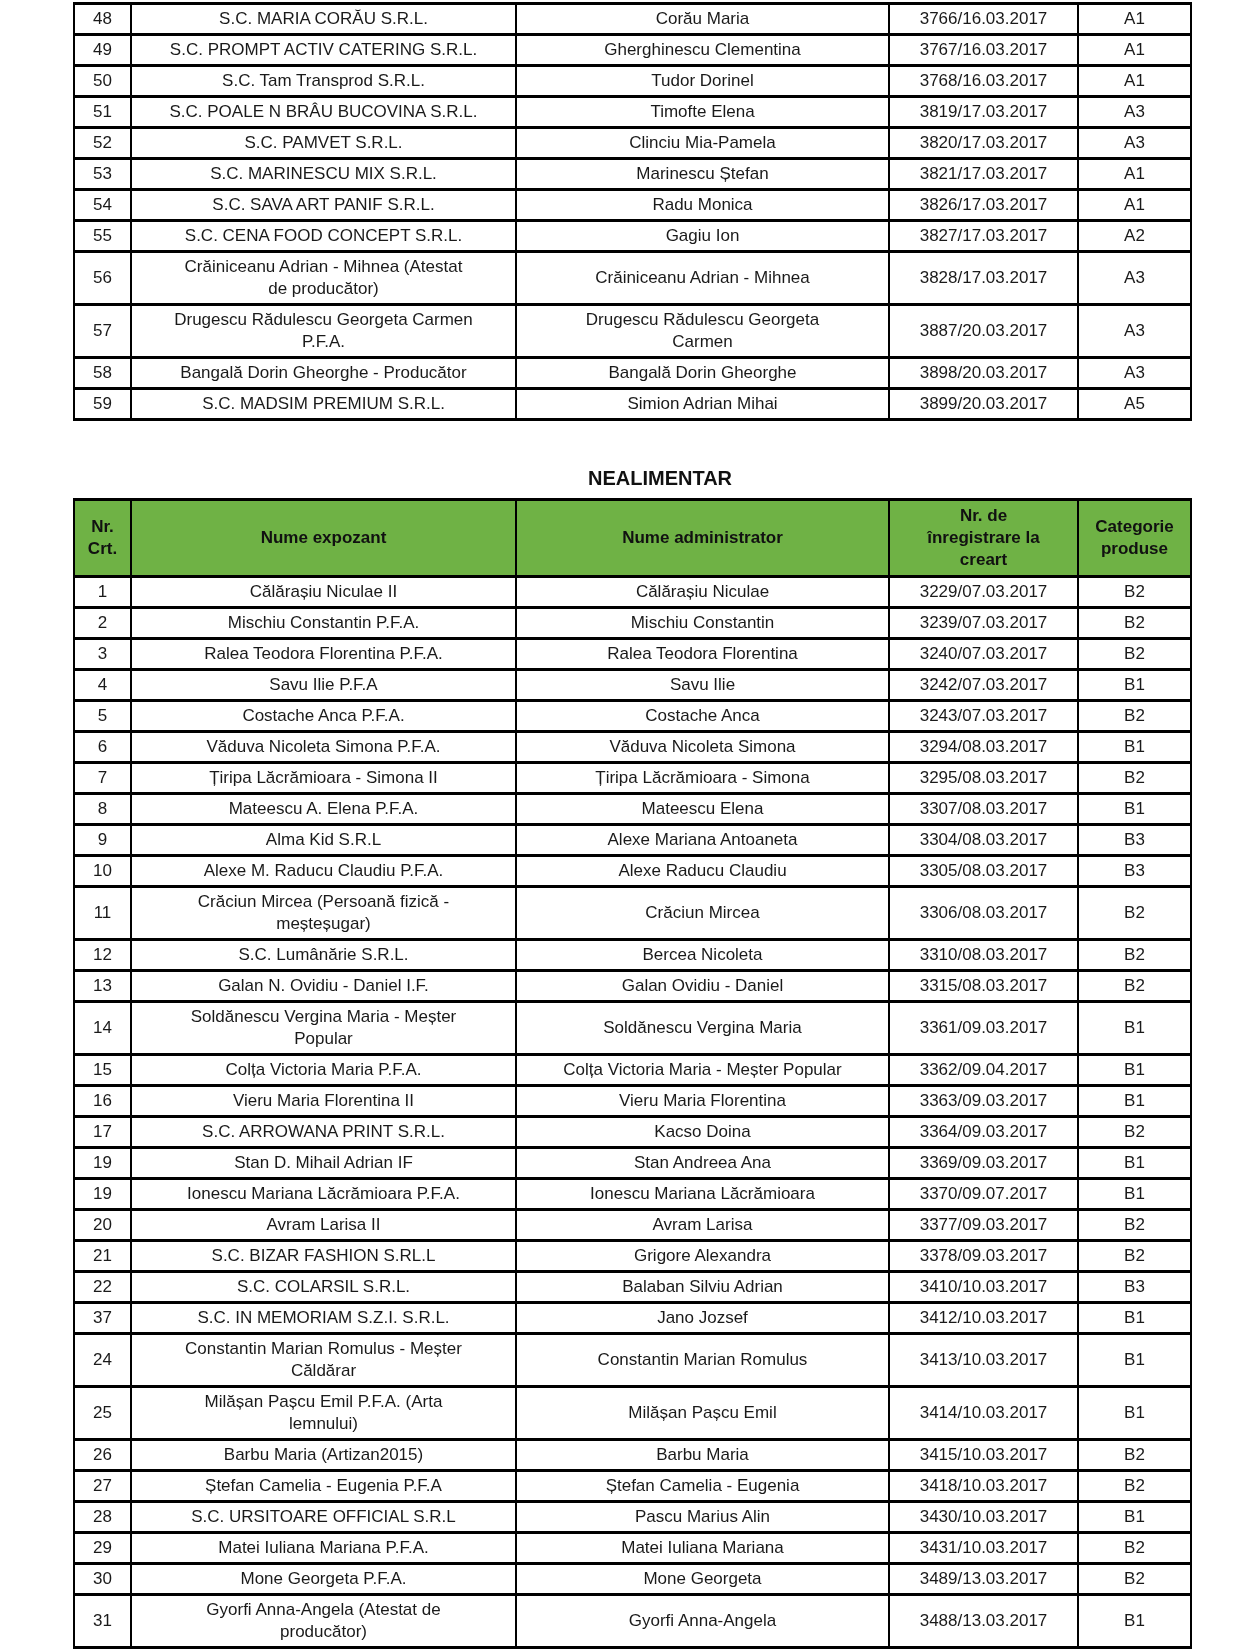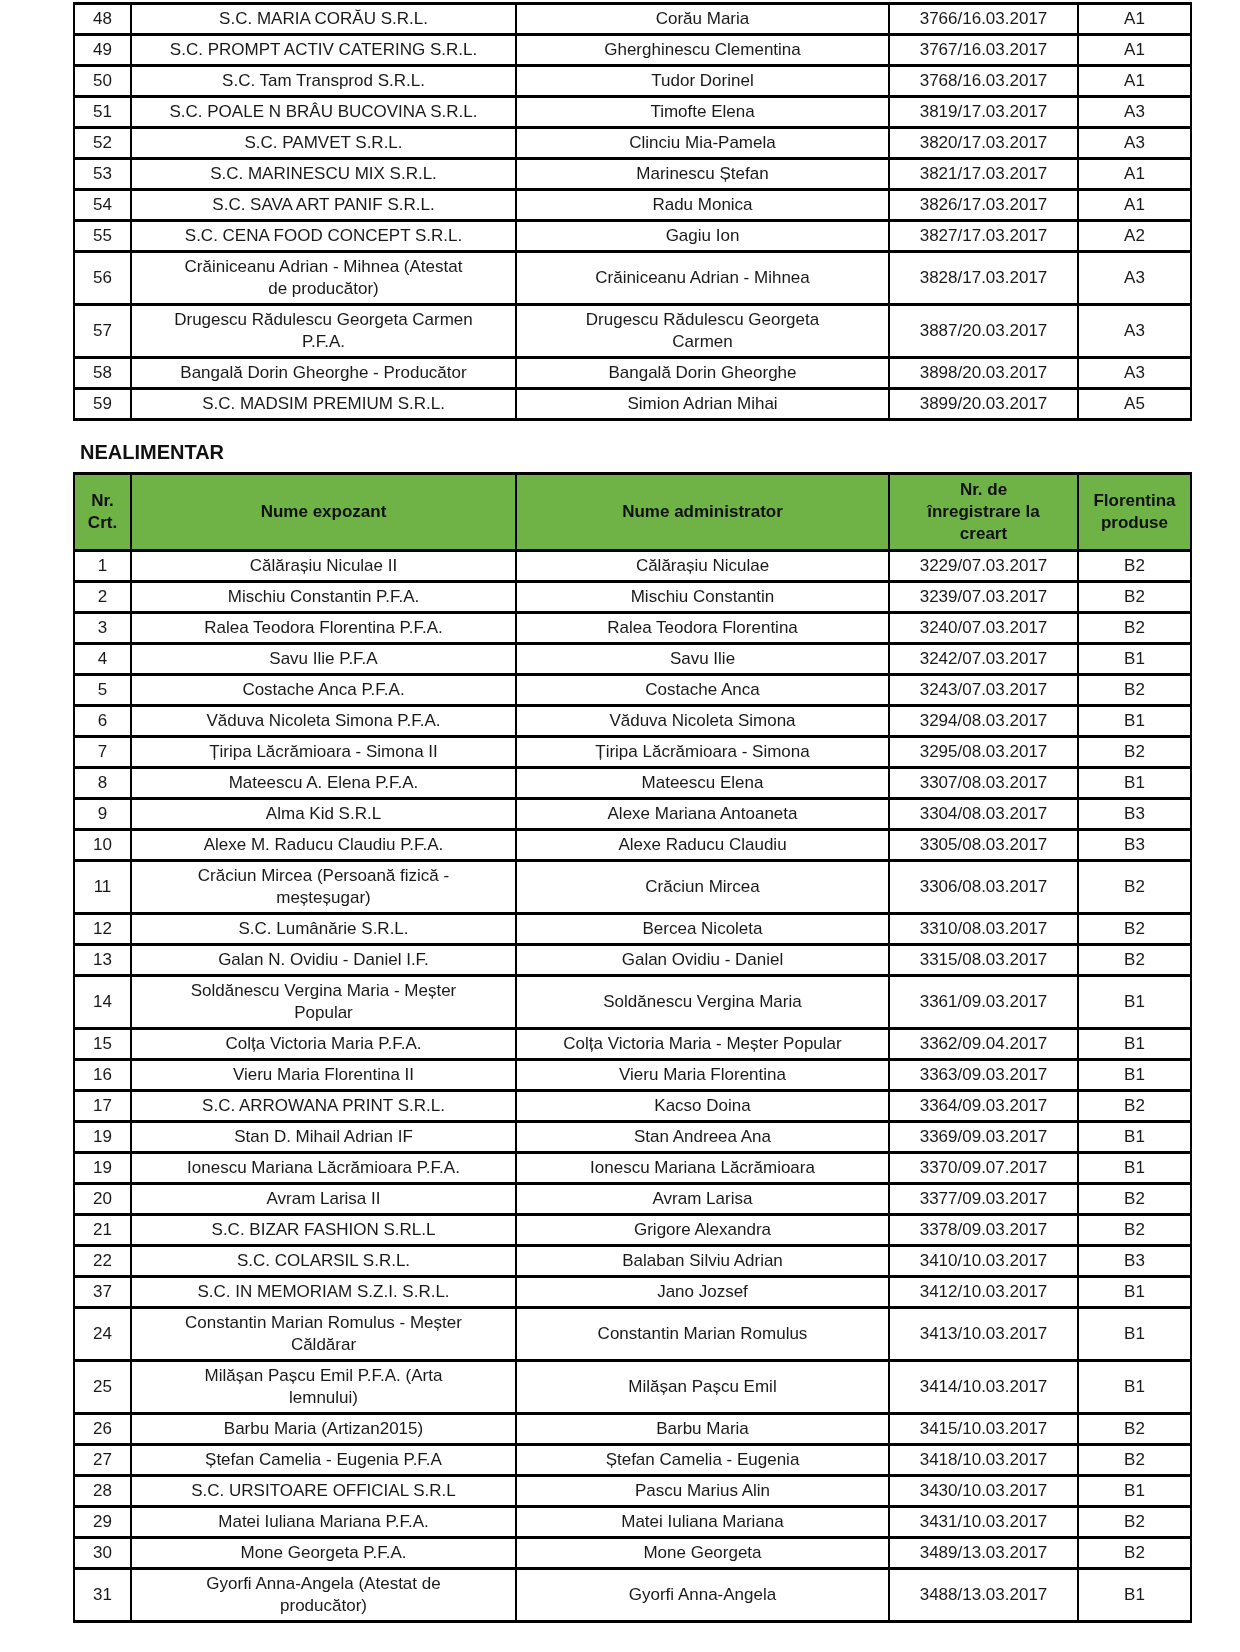--- a/index.html
+++ b/index.html
@@ -46,22 +46,23 @@
   }
   .col-nr  { width: 57px; }
   .col-exp { width: 385px; }
   .col-adm { width: 373px; }
   .col-reg { width: 189px; }
   .col-cat { width: 113px; }
   h2.section-heading {
     font-size: 20px;
     font-weight: bold;
     color: #111;
-    margin: 20px 0 8px 7px;
+    margin: 46px 0 8px 7px;
     font-family: "Liberation Sans", "DejaVu Sans", sans-serif;
+    text-align: center;
   }
 </style>
 </head>
 <body>
 
 <div class="doc">
 
   <table class="tbl">
     <colgroup>
       <col class="col-nr">
@@ -185,21 +186,21 @@
     </colgroup>
     <thead>
       <tr>
         <th>Nr.
 Crt.</th>
         <th>Nume expozant</th>
         <th>Nume administrator</th>
         <th>Nr. de
 înregistrare la
 creart</th>
-        <th>Florentina
+        <th>Categorie
 produse</th>
       </tr>
     </thead>
     <tbody>
 
         <tr>
           <td>1</td>
           <td>Călărașiu Niculae II</td>
           <td>Călărașiu Niculae</td>
           <td>3229/07.03.2017</td>

